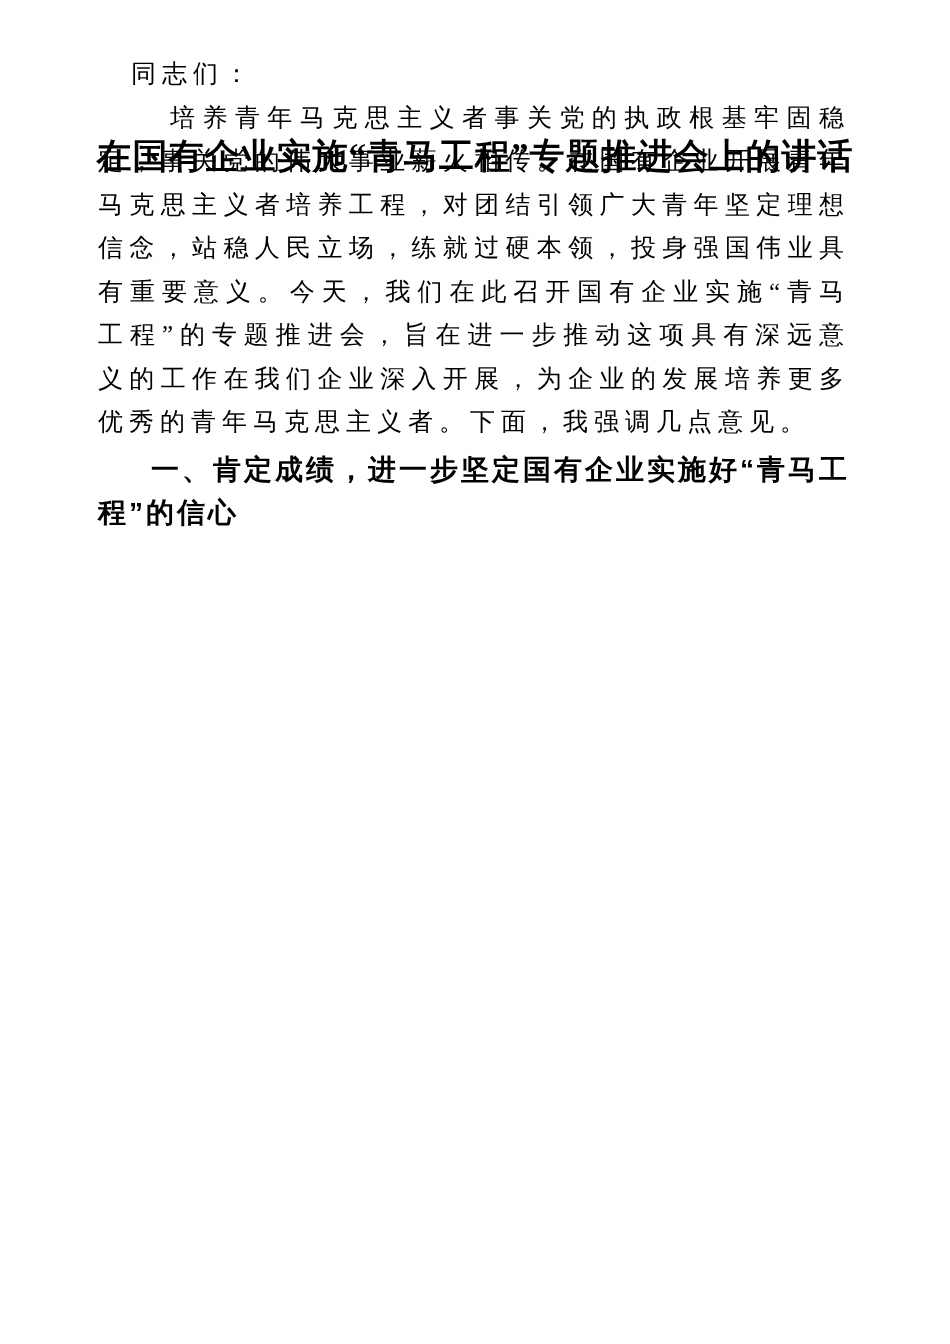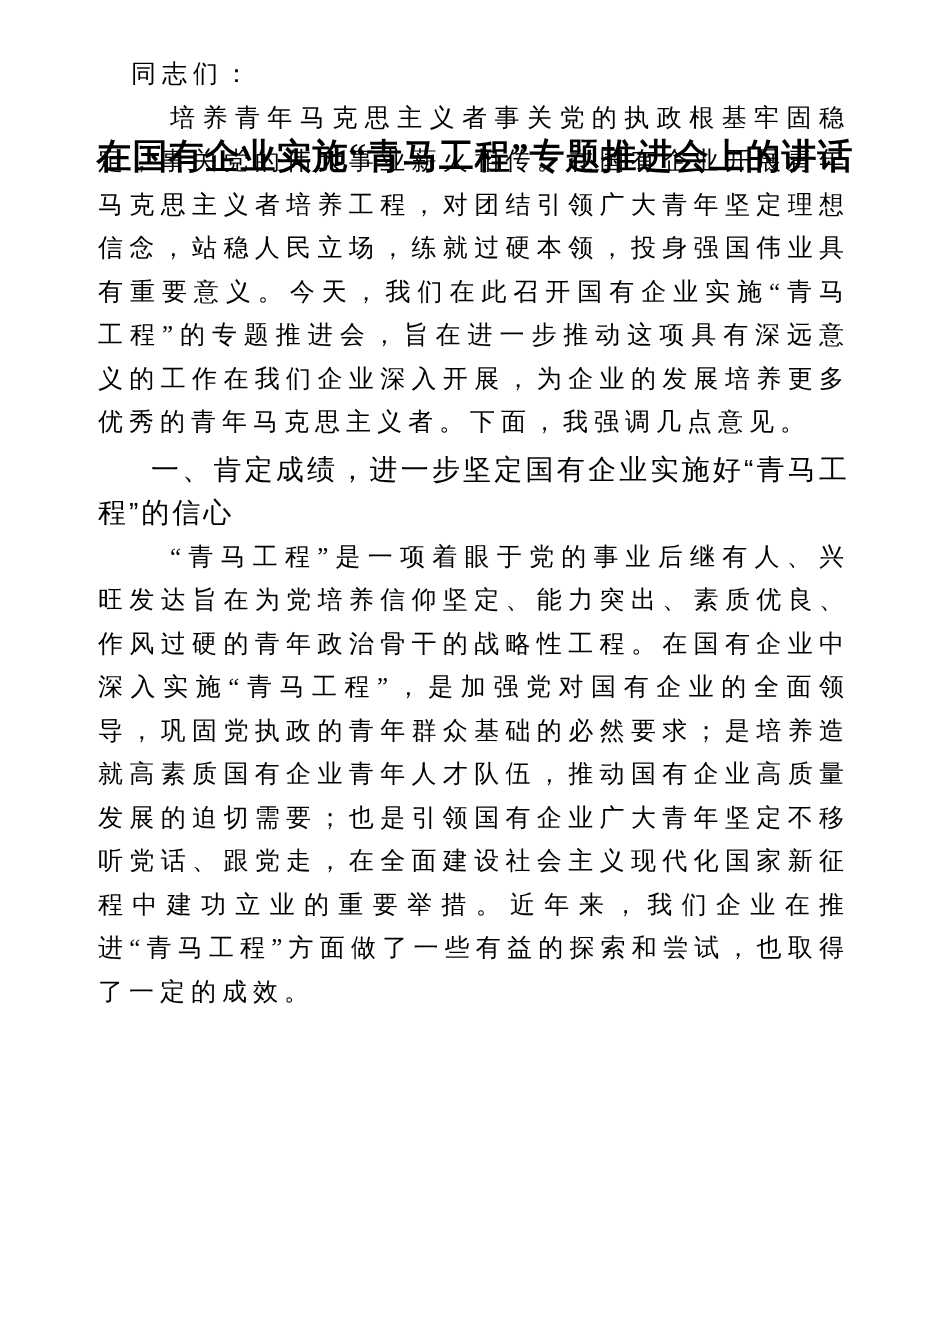--- a/index.html
+++ b/index.html
@@ -49,34 +49,33 @@
     line-height: 43.5px;
     letter-spacing: 6px;
     text-indent: 72px;
     text-align: justify;
     text-justify: inter-character;
     color: #000000;
   }
   .section-heading {
     margin: 4px 0 0 0;
     font-family: "Liberation Sans", "DejaVu Sans", sans-serif;
-    font-weight: 400;
+    font-weight: 700;
     font-size: 28px;
     line-height: 43.5px;
     letter-spacing: 3px;
     text-indent: 53px;
     text-align: justify;
     text-justify: inter-character;
     color: #000000;
   }
 </style>
 </head>
 <body>
 
 <div class="page">
   <h1 class="doc-title">在国有企业实施“青马工程”专题推进会上的讲话</h1>
   <div class="content">
     <p class="salutation">同志们：</p>
     <p class="body-para">培养青年马克思主义者事关党的执政根基牢固稳定，事关党的伟大事业薪火相传。在国有企业开展青年马克思主义者培养工程，对团结引领广大青年坚定理想信念，站稳人民立场，练就过硬本领，投身强国伟业具有重要意义。今天，我们在此召开国有企业实施“青马工程”的专题推进会，旨在进一步推动这项具有深远意义的工作在我们企业深入开展，为企业的发展培养更多优秀的青年马克思主义者。下面，我强调几点意见。</p>
     <h2 class="section-heading">一、肯定成绩，进一步坚定国有企业实施好“青马工程”的信心</h2>
-    <p class="body-para">“青马工程”是一项着眼于党的事业后继有人、兴旺发达旨在为党培养信仰坚定、能力突出、素质优良、作风过硬的青年政治骨干的战略性工程。在国有企业中深入实施“青马工程”，是加强党对国有企业的全面领导，巩固党执政的青年群众基础的必然要求；是培养造就高素质国有企业青年人才队伍，推动国有企业高质量发展的迫切需要；也是引领国有企业广大青年坚定不移听党话、跟党走，在全面建设社会主义现代化国家新征程中建功立业的重要举措。近年来，我们企业在推进“青马工程”方面做了一些有益的探索和尝试，也取得了一定的成效。</p>
   </div>
 </div>
 
 </body></html>

